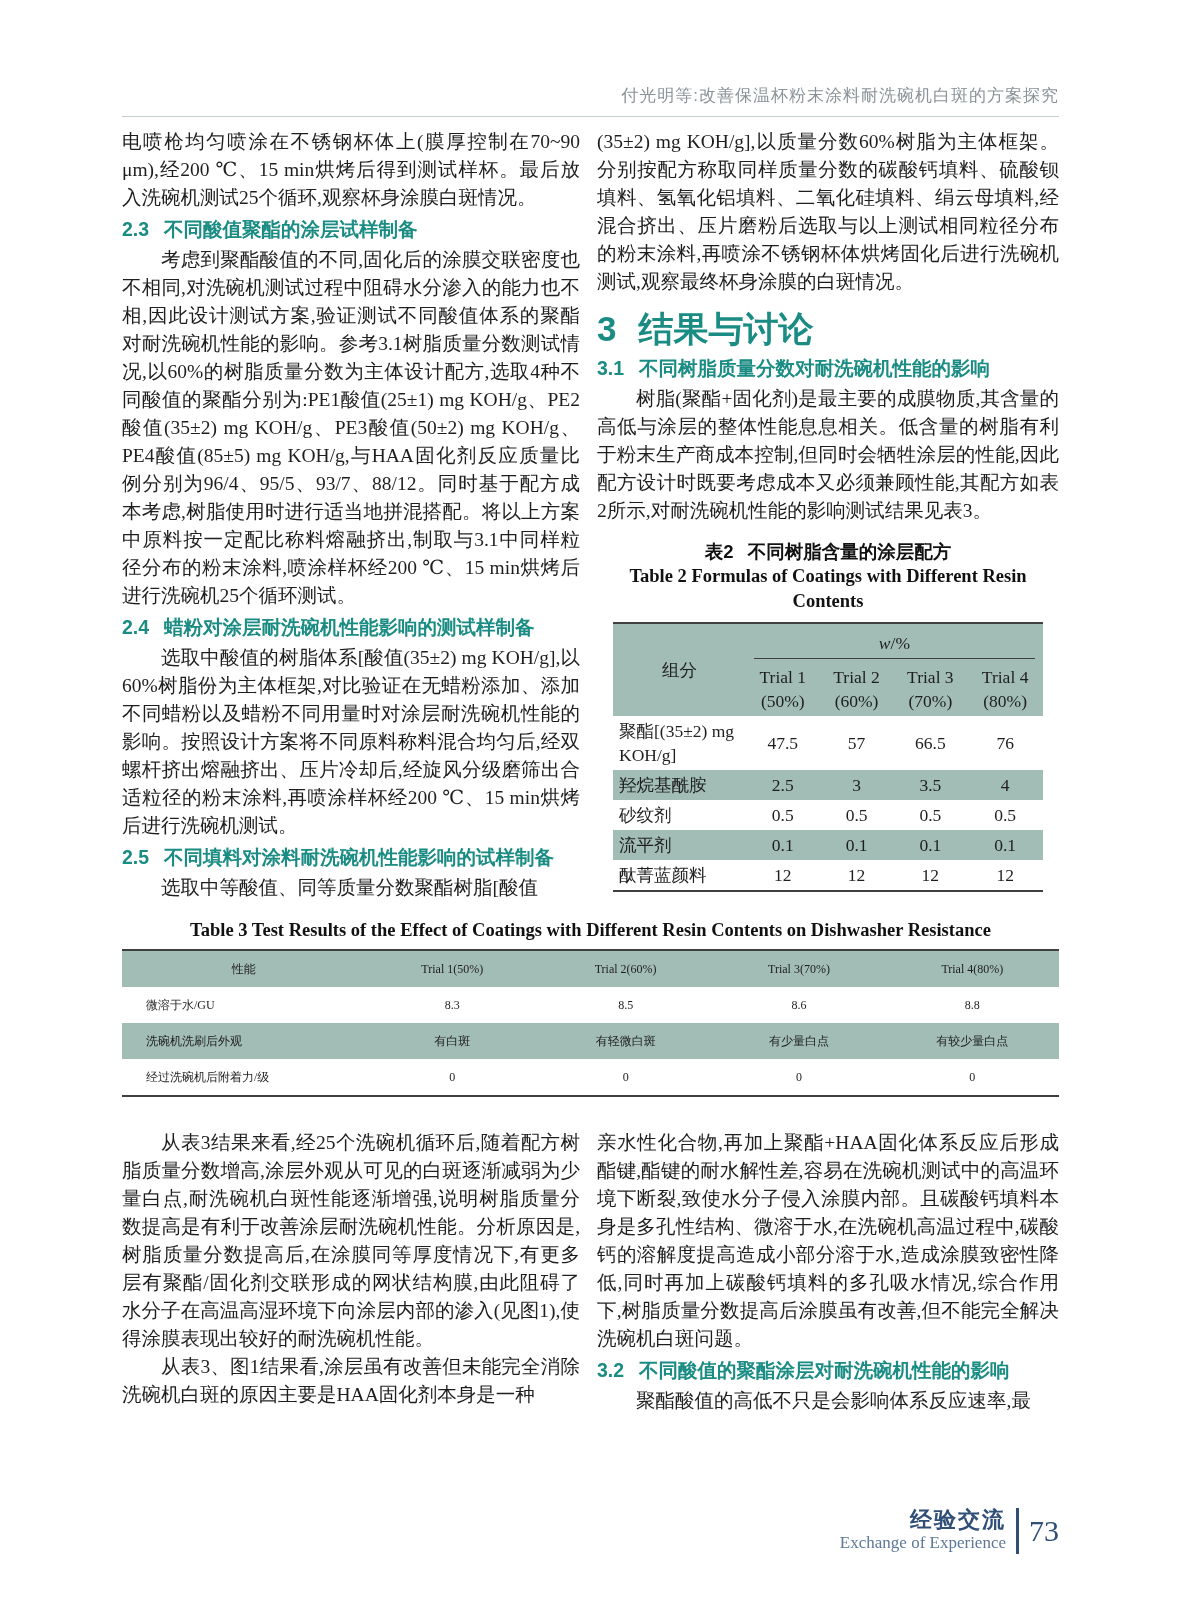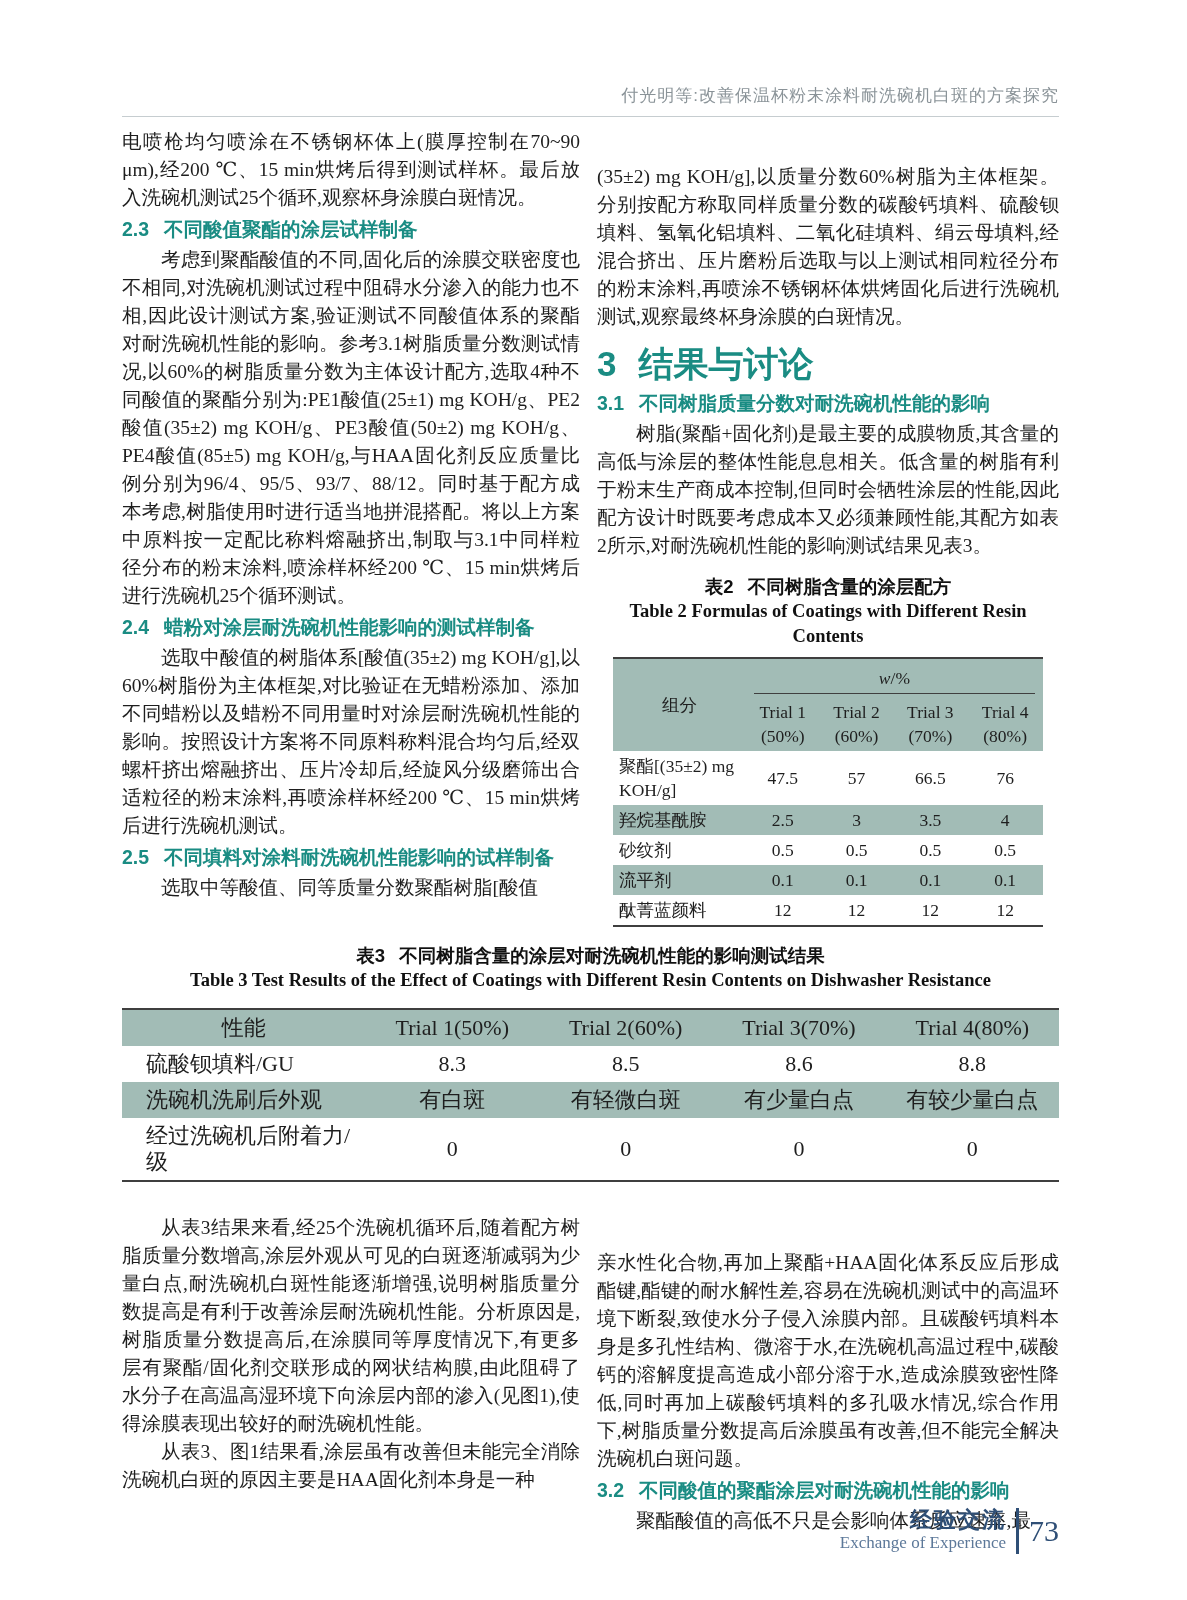--- a/index.html
+++ b/index.html
@@ -17,21 +17,21 @@
   }
   .running-head{
     position:absolute;top:84px;left:122px;right:128px;
     text-align:right;font-size:17px;color:var(--headGray);
     font-family:"Liberation Sans","DejaVu Sans",sans-serif;
     padding-bottom:9px;border-bottom:1px solid #C6CDD0;letter-spacing:1px;
   }
   .content{position:absolute;top:128px;left:122px;right:128px;}
   .cols{display:flex;gap:17px;align-items:flex-start;}
   .col-l{width:458px;}
-  .col-r{width:462px;margin-top:35px;}
+  .col-r{width:462px;}
   p.body{
     margin:0;font-size:19.5px;line-height:28px;text-align:justify;
   }
   p.indent{text-indent:2em;}
   .sec{
     font-family:"Liberation Sans","DejaVu Sans",sans-serif;font-weight:bold;
     color:var(--accent);font-size:19.5px;line-height:28px;margin:3px 0;
     white-space:nowrap;
   }
   .sec .num{margin-right:15px;}
@@ -56,21 +56,21 @@
   .t2 .wcell{padding-top:7px;}
   .t2 .wcell .wline{display:inline-block;border-bottom:1px solid #3F3F3F;
        padding:0 0 3px 0;width:96%;}
   .t2 .wcell i{font-family:"Liberation Serif",serif;}
   .t2 .rowhead{width:128px;}
   .t2 .blk{display:block;line-height:24px;}
   .t2 td.lbl{text-align:left;padding-left:6px;width:128px;}
   .t2 tr.alt td{background:var(--tableTeal);}
   
   .t3wrap{margin-top:16px;}
-  .t3{width:100%;font-size:22px;margin-top:15px;
+  .t3{width:100%;font-size:12px;margin-top:6px;
       border-top:2px solid #3F3F3F;border-bottom:2px solid #3F3F3F;}
   .t3 th,.t3 td{font-weight:normal;text-align:center;padding:5px 4px;line-height:26px;}
   .t3 thead th{background:var(--tableTeal);}
   .t3 td.lbl{text-align:left;padding-left:24px;}
   .t3 tr.alt td{background:var(--tableTeal);}
   .note{
     color:var(--accent);font-size:17px;line-height:24px;
     margin:8px 0 0 45px;
   }
   .bottom{margin-top:32px;}
@@ -201,23 +201,20 @@
               <td>12</td>
               <td>12</td>
             </tr>
           </tbody>
         </table>
       </div>
     </div>
 
     <div class="t3wrap">
       <div class="tcap" style="margin-top:6px">
-        <div class="tcap-cn">
-          <span class="capnum">表3</span><span>不同树脂含量的涂层对耐洗碗机性能的影响测试结果</span>
-        </div>
         <div class="tcap-en">Table 3 Test Results of the Effect of Coatings with Different Resin Contents on Dishwasher Resistance</div>
       </div>
 
       <table class="t3">
         <colgroup>
           <col style="width:26%">
           <col style="width:18.5%">
           <col style="width:18.5%">
           <col style="width:18.5%">
           <col style="width:18.5%">
@@ -226,21 +223,21 @@
           <tr>
             <th>性能</th>
             <th>Trial 1(50%)</th>
             <th>Trial 2(60%)</th>
             <th>Trial 3(70%)</th>
             <th>Trial 4(80%)</th>
           </tr>
         </thead>
         <tbody>
           <tr>
-            <td class="lbl">硫酸钡填料/GU</td>
+            <td class="lbl">微溶于水/GU</td>
             <td>8.3</td>
             <td>8.5</td>
             <td>8.6</td>
             <td>8.8</td>
           </tr>
           <tr class="alt">
             <td class="lbl">洗碗机洗刷后外观</td>
             <td>有白斑</td>
             <td>有轻微白斑</td>
             <td>有少量白点</td>

